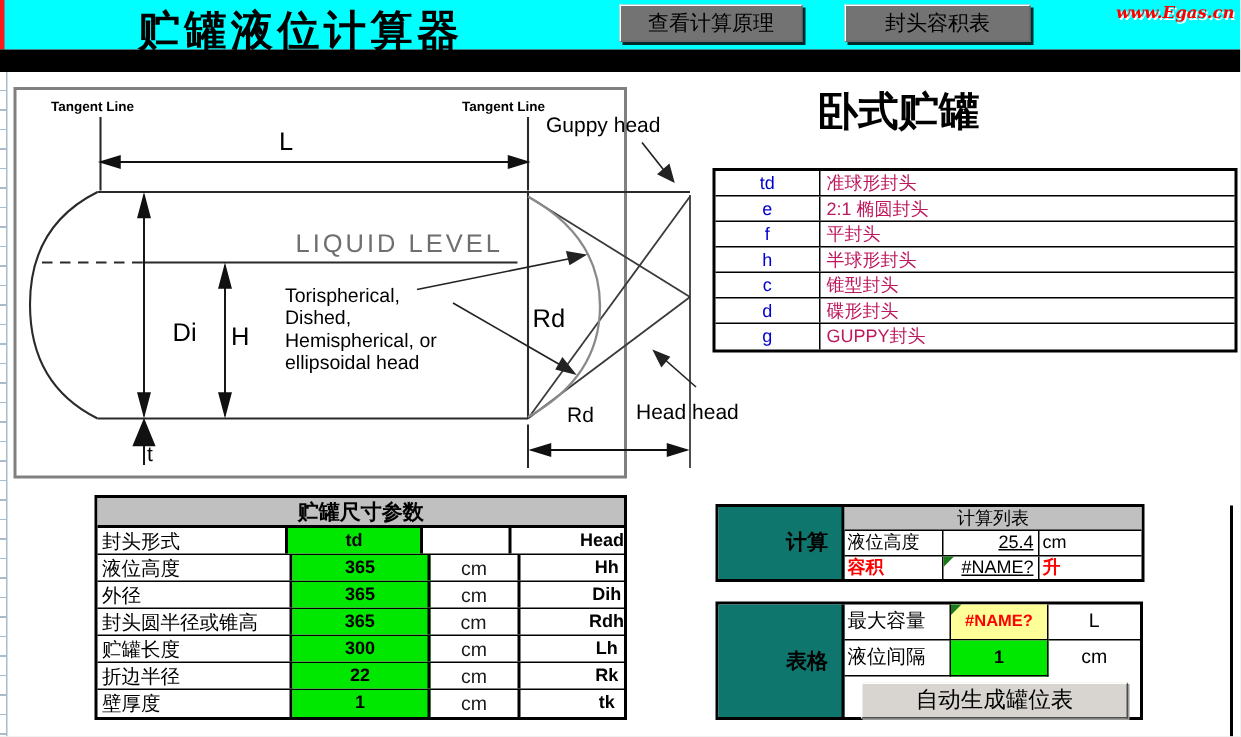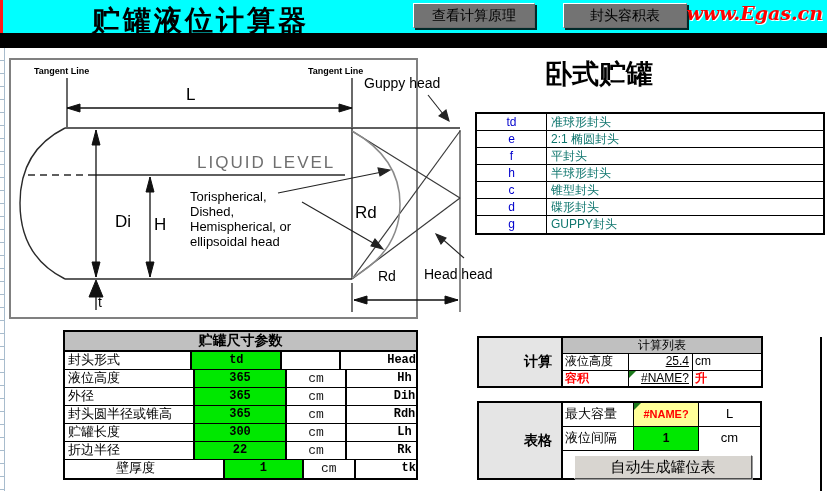--- a/index.html
+++ b/index.html
@@ -9,21 +9,21 @@
   .abs { position:absolute; }
 
   
   .header { left:0; top:0; width:827px; height:33px; background:#00ffff; }
   .red-sliver { left:0; top:0; width:3px; height:33px; background:#ff1a1a; }
   .app-title { left:92px; top:2px; font-size:28px; font-weight:bold; color:#000000; letter-spacing:3px; white-space:nowrap; }
   .hdr-btn { height:25px; background:#737373; border:1px solid; border-color:#ffffff #6a6a6a #6a6a6a #ffffff;
              box-shadow:2px 2px 0 #002929; font-size:14px; color:#000; text-align:center; line-height:22px; cursor:pointer; }
   .btn-principle { left:413px; top:3px; width:122px; }
   .btn-headvol   { left:563px; top:3px; width:124px; }
-  .logo { right:4px; top:2px; font-size:19px; font-weight:bold; font-style:italic; color:#ff0000;
+  .logo { right:4px; top:2px; font-size:11px; font-weight:bold; font-style:italic; color:#ff0000;
           text-shadow:1px 1px 0 #ffffff; font-family:"DejaVu Serif", serif;text-align:center; }
   .black-bar { left:0; top:33px; width:827px; height:15px; background:#000; }
 
   
   .gutter { left:0; top:48px; width:5px; height:443px;
             border-right:1px solid #a8bccd;
             background:repeating-linear-gradient(to bottom, transparent 0 12px, #a8bccd 12px 13px); }
   .pagebreak { left:820px; top:337px; width:2px; height:154px; background:#000; }
 
   
@@ -39,37 +39,37 @@
   .tank-title { left:545px; top:56px; width:170px; text-align:left; font-size:27px; font-weight:bold; color:#000; }
 
   
   .head-table { left:475px; top:112px; width:350px; border:2px solid #000; display:flex; background:#fff; }
   .ht-left { width:88px; border-right:2px solid #000; display:flex; align-items:center; justify-content:center;
              font-size:14px; font-weight:bold; }
   .ht-rows { flex:1; display:flex; flex-direction:column; }
   .ht-row { display:flex; height:17px; border-bottom:1px solid #000; }
   .ht-row:last-child { border-bottom:none; }
   .ht-code { width:70px; border-right:1px solid #000; text-align:center; font-size:12px; color:#0000cc; line-height:16px; }
-  .ht-name { flex:1; padding-left:4px; font-size:12px; color:#0f766e; line-height:16px; }
-
-  
-  .params-table { left:63px; top:330px; width:355px; border:2px solid #000; background:#fff;font-family:Liberation Mono, monospace; }
+  .ht-name { flex:1; padding-left:4px; font-size:12px; color:#be185d; line-height:16px; }
+
+  
+  .params-table { left:63px; top:330px; width:355px; border:2px solid #000; background:#fff; }
   .pt-header { height:20px; background:#c0c0c0; border-bottom:2px solid #000; text-align:center;
                font-size:14px; font-weight:bold; line-height:19px; }
   .pt-row { display:flex; height:18px; border-bottom:1px solid #000; }
-  .pt-row:last-child { border-bottom:none;padding-left:48px; }
+  .pt-row:last-child { border-bottom:none; }
   .pt-label { width:130px; border-right:2px solid #000; padding-left:3px; font-size:13px; line-height:17px; }
   .pt-value { width:92px; border-right:2px solid #000; background:#00e800; text-align:center;
               font-size:12px; font-weight:bold; line-height:17px; }
   .pt-unit { width:60px; border-right:2px solid #000; text-align:center; font-size:13px; color:#1a1a1a; line-height:17px; }
   .pt-symbol { flex:1; text-align:center; font-size:12px; font-weight:bold; line-height:17px;margin-left:46px; }
 
   
   .calc-box { left:477px; top:336px; width:286px; height:52px; border:2px solid #000; display:flex; background:#fff; }
-  .section-label { width:84px; border-right:2px solid #000; background:#e5e5e5; display:flex;
+  .section-label { width:84px; border-right:2px solid #000; background:#0f766e; display:flex;
                    align-items:center; justify-content:center; font-size:14px; font-weight:bold;padding-left:36px; }
   .calc-right { flex:1; display:flex; flex-direction:column; }
   .calc-title { height:16px; background:#c0c0c0; border-bottom:1px solid #000; text-align:center;
                 font-size:12px; line-height:15px; }
   .calc-row { display:flex; flex:1; border-bottom:1px solid #000; }
   .calc-row:last-child { border-bottom:none; }
   .c-label { width:66px; border-right:1px solid #000; padding-left:2px; font-size:12px; line-height:15px; }
   .c-value { width:64px; border-right:1px solid #000; text-align:right; padding-right:3px; font-size:12px;
              line-height:15px; position:relative;text-decoration:underline; }
   .c-unit { flex:1; padding-left:2px; font-size:12px; line-height:15px; }

